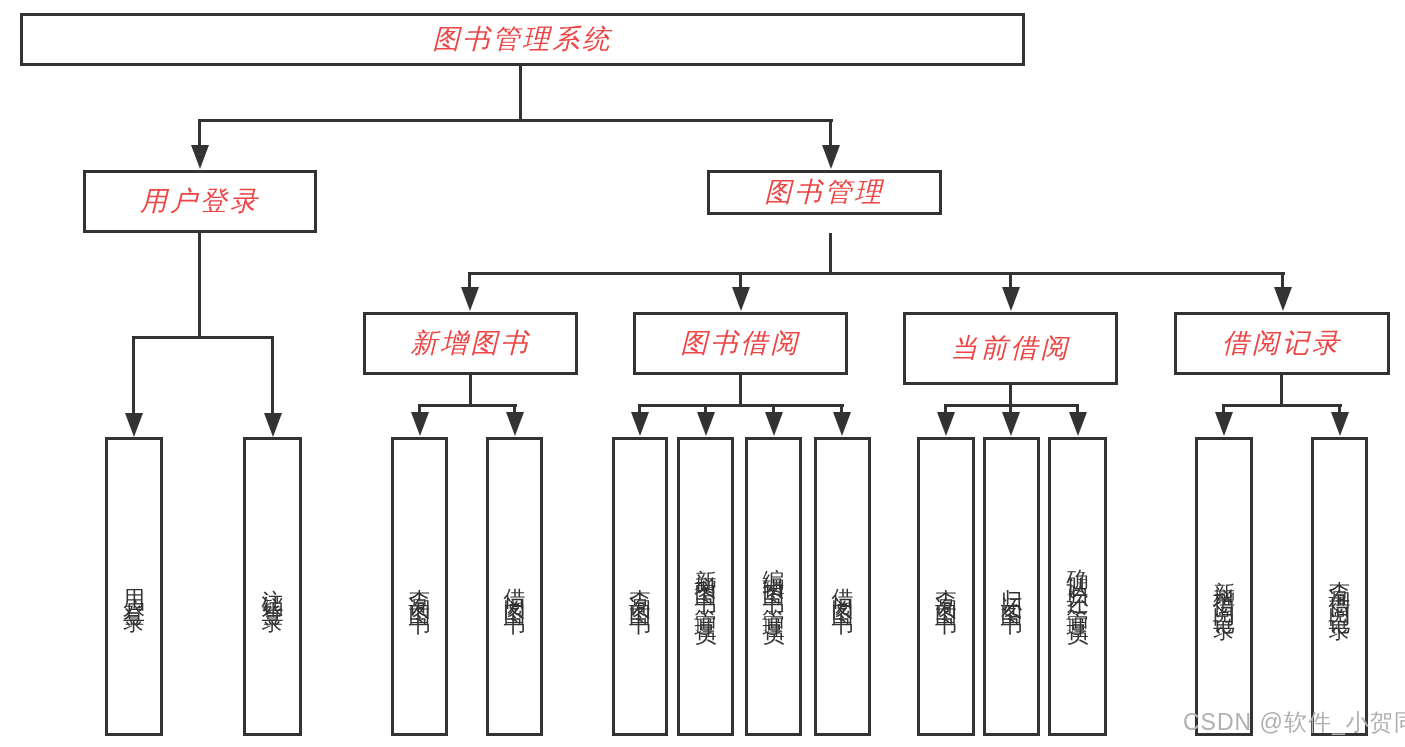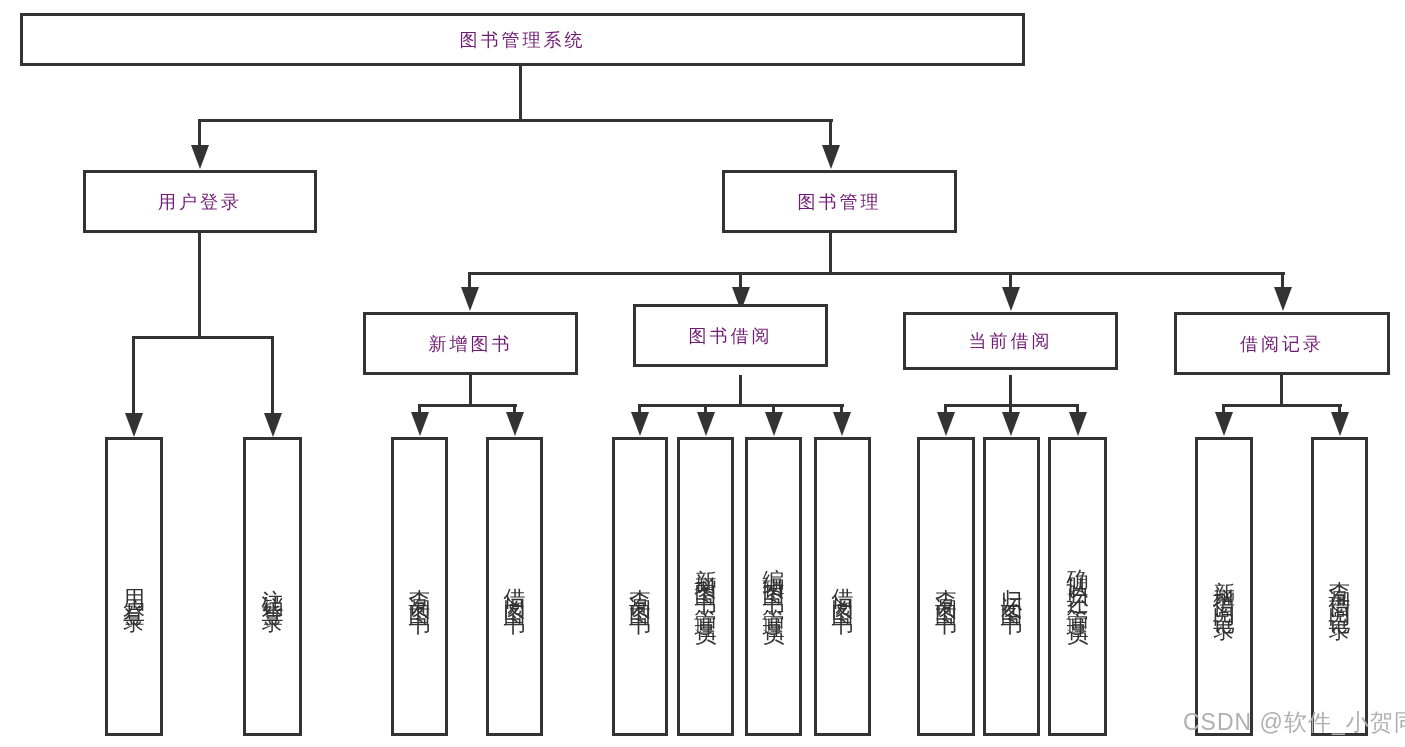--- a/index.html
+++ b/index.html
@@ -5,21 +5,21 @@
   html,body{margin:0;padding:0;background:#ffffff;}
   .canvas{
     position:relative;width:1405px;height:747px;background:#ffffff;overflow:hidden;
     font-family:"Liberation Sans","DejaVu Sans",sans-serif;
   }
   .box{
     position:absolute;box-sizing:border-box;border:3px solid #333333;background:#ffffff;
     display:flex;align-items:center;justify-content:center;z-index:2;
   }
   .box.h span{
-    font-size:18px;color:#701a75;letter-spacing:3px;white-space:nowrap;line-height:1;
+    font-size:27px;color:#ef4444;letter-spacing:3px;white-space:nowrap;line-height:1;font-style:italic;
   }
   .box.v span{
     writing-mode:vertical-rl;text-orientation:mixed;
     font-size:22px;color:#333333;letter-spacing:8px;line-height:1;white-space:nowrap;
   }
   .vline{position:absolute;width:3px;background:#333333;z-index:1;}
   .hline{position:absolute;height:3px;background:#333333;z-index:1;}
   .arrow{position:absolute;width:3px;background:#333333;z-index:1;}
   .arrow::after{
     content:"";position:absolute;top:100%;left:50%;margin-left:-9px;margin-top:-1px;
@@ -41,43 +41,43 @@
   </div>
 
   <div class="vline" style="left:519px;top:66px;height:56px"></div>
   <div class="hline" style="left:198px;top:119px;width:635px"></div>
   <div class="arrow" style="left:198px;top:119px;height:27px"></div>
   <div class="arrow" style="left:829px;top:119px;height:27px"></div>
 
   <div class="box h" style="left:83px;top:170px;width:234px;height:63px">
     <span>用户登录</span>
   </div>
-  <div class="box h" style="left:722px;top:170px;width:235px;height:63px">
+  <div class="box h" style="left:707px;top:170px;width:235px;height:45px">
     <span>图书管理</span>
   </div>
 
   <div class="vline" style="left:198px;top:233px;height:106px"></div>
   <div class="hline" style="left:132px;top:336px;width:142px"></div>
   <div class="arrow" style="left:132px;top:336px;height:78px"></div>
   <div class="arrow" style="left:271px;top:336px;height:78px"></div>
 
   <div class="vline" style="left:829px;top:233px;height:42px"></div>
   <div class="hline" style="left:468px;top:272px;width:817px"></div>
   <div class="arrow" style="left:468px;top:272px;height:16px"></div>
   <div class="arrow" style="left:739px;top:272px;height:16px"></div>
   <div class="arrow" style="left:1009px;top:272px;height:16px"></div>
   <div class="arrow" style="left:1281px;top:272px;height:16px"></div>
 
   <div class="box h" style="left:363px;top:312px;width:215px;height:63px">
     <span>新增图书</span>
   </div>
-  <div class="box h" style="left:633px;top:304px;width:195px;height:63px">
+  <div class="box h" style="left:633px;top:312px;width:215px;height:63px">
     <span>图书借阅</span>
   </div>
-  <div class="box h" style="left:903px;top:312px;width:215px;height:58px">
+  <div class="box h" style="left:903px;top:312px;width:215px;height:73px">
     <span>当前借阅</span>
   </div>
   <div class="box h" style="left:1174px;top:312px;width:216px;height:63px">
     <span>借阅记录</span>
   </div>
 
   <div class="vline" style="left:469px;top:375px;height:32px"></div>
   <div class="hline" style="left:418px;top:404px;width:99px"></div>
   <div class="arrow" style="left:418px;top:404px;height:9px"></div>
   <div class="arrow" style="left:513px;top:404px;height:9px"></div>

